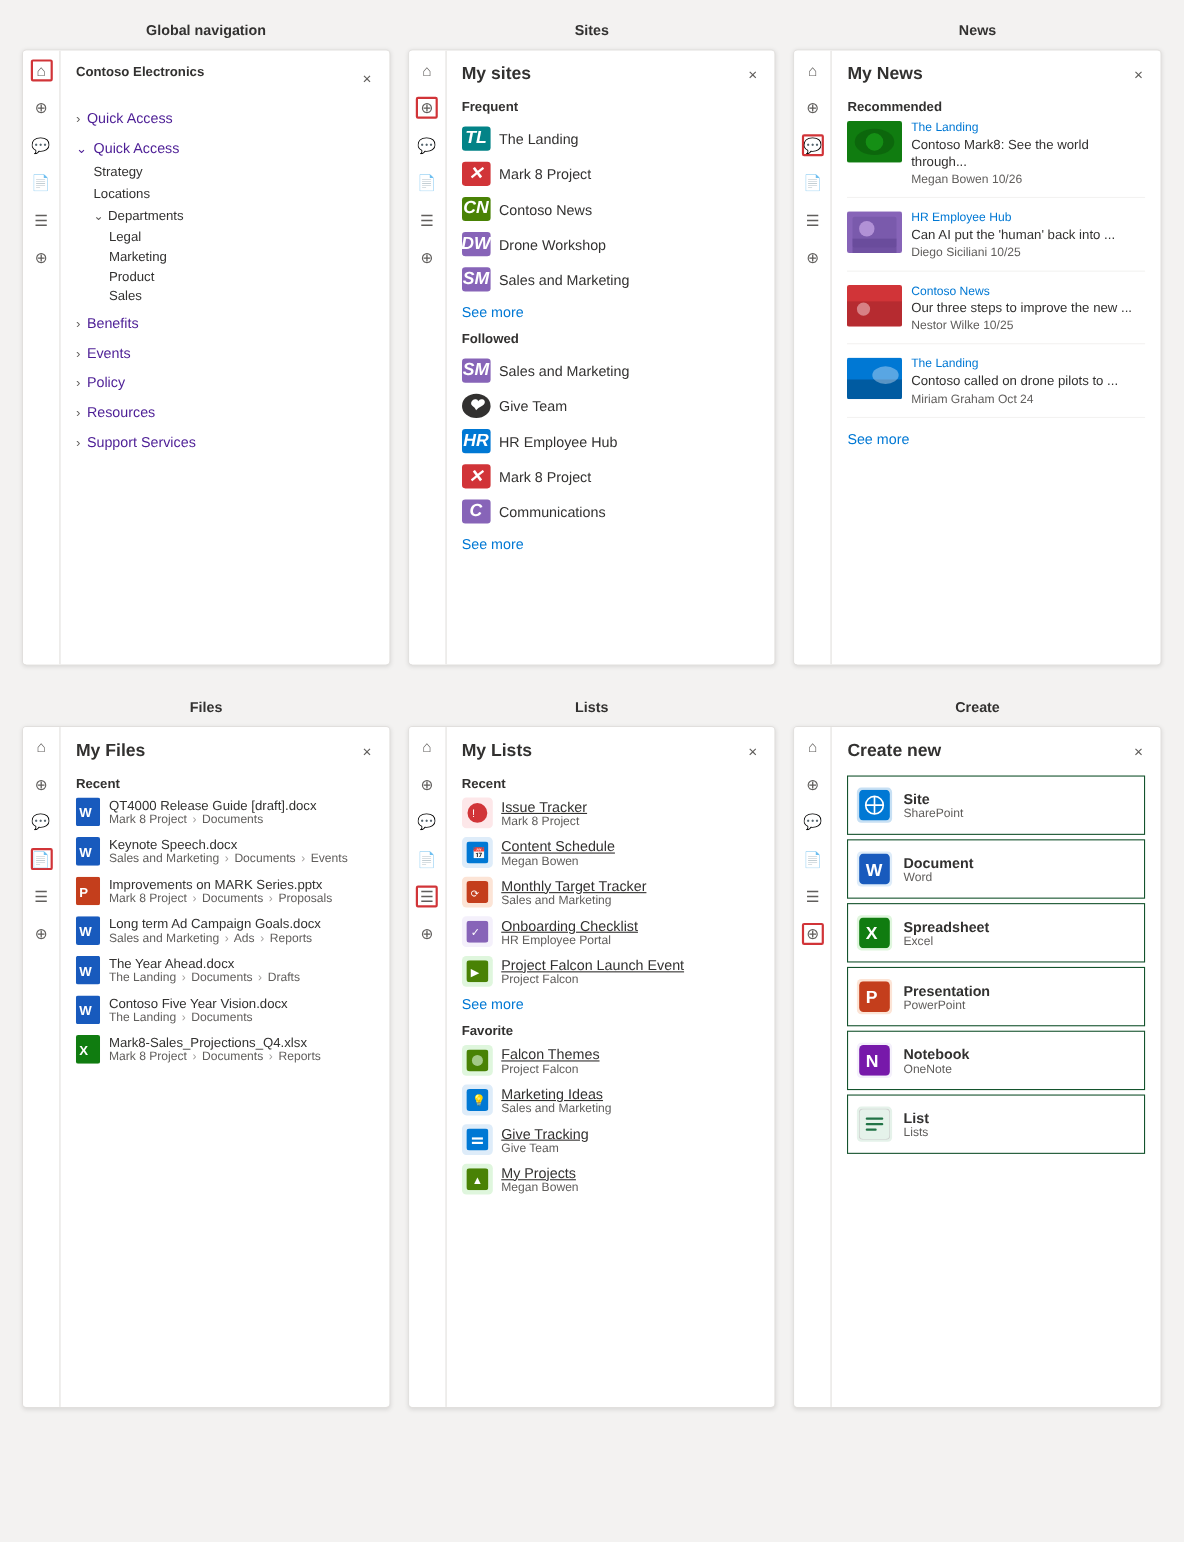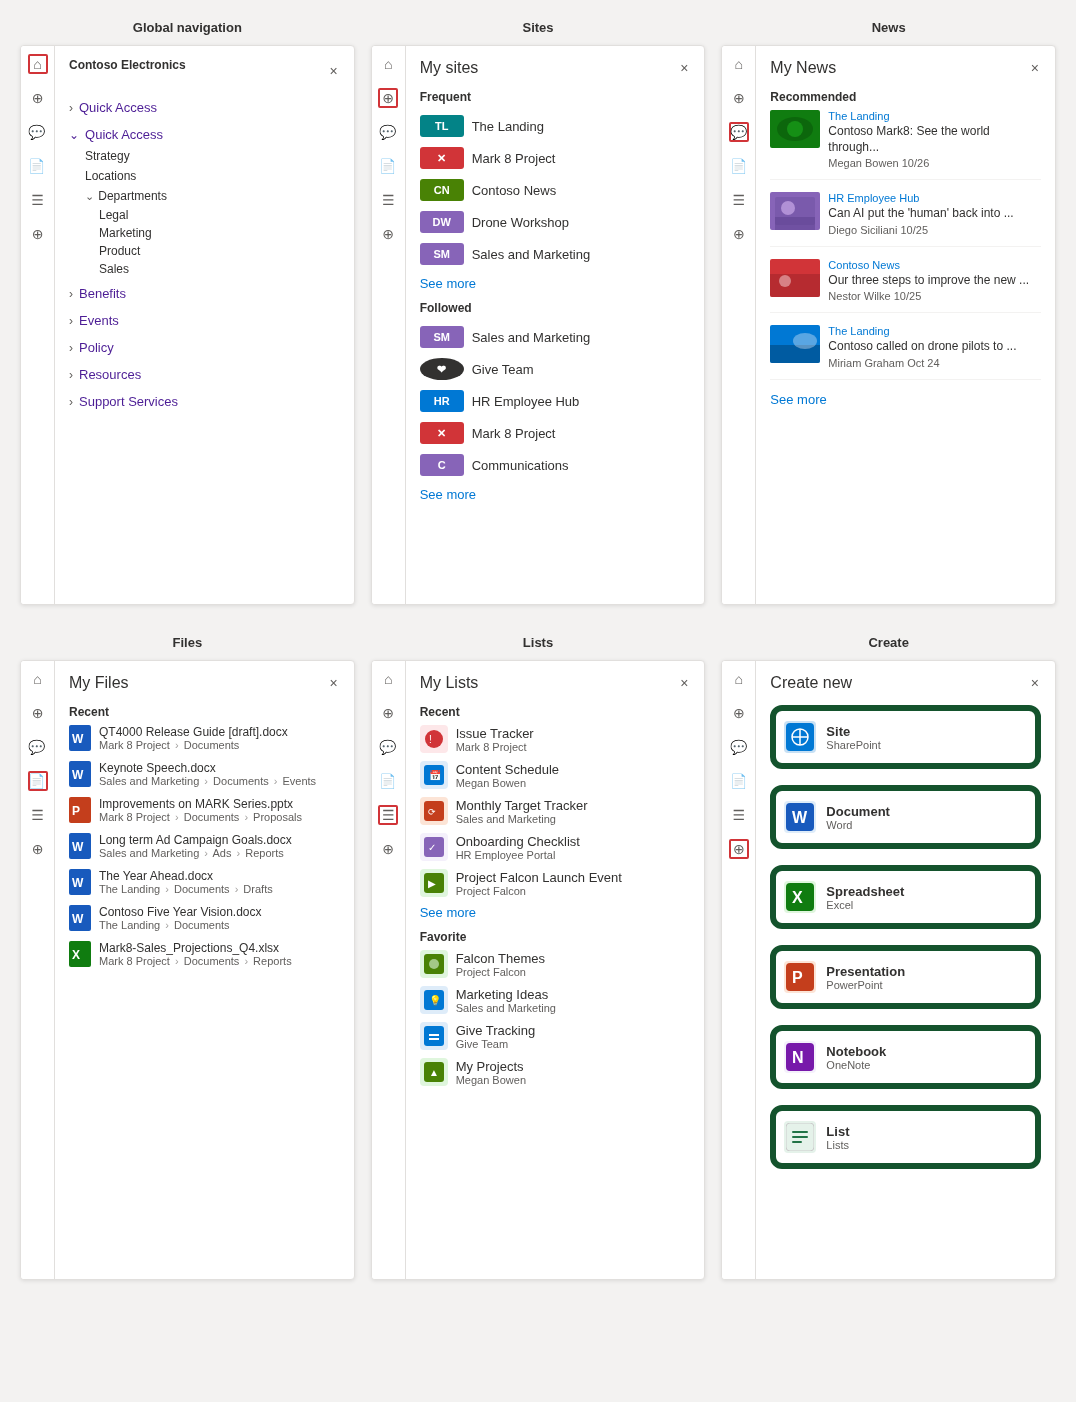--- a/index.html
+++ b/index.html
@@ -76,21 +76,21 @@
 
     .panel-header {
       display: flex;
       justify-content: space-between;
       align-items: center;
       margin-bottom: 12px;
     }
 
     .panel-title {
       font-size: 16px;
-      font-weight: 400;
+      font-weight: 700;
       color: #323130;
     }
 
     .close-btn {
       font-size: 14px;
       color: #605e5c;
       cursor: pointer;
       background: none;
       border: none;
       padding: 2px;
@@ -168,30 +168,31 @@
 
     .site-item {
       display: flex;
       align-items: center;
       padding: 5px 0;
       cursor: pointer;
       gap: 8px;
     }
 
     .site-icon {
-      width: 44px;
+      width: 26px;
       height: 22px;
       border-radius: 3px;
       display: flex;
       align-items: center;
       justify-content: center;
-      font-size: 11px;
+      font-size: 16px;
       color: #fff;
       font-weight: 700;
       flex-shrink: 0;
+      font-style: italic;
     }
 
     .site-name {
       font-size: 13px;
       color: #323130;
     }
 
     .see-more-link {
       color: #0078d4;
       font-size: 13px;
@@ -288,36 +289,37 @@
       align-items: center;
       justify-content: center;
       font-size: 14px;
       flex-shrink: 0;
     }
 
     .list-info .list-name {
       font-size: 13px;
       color: #323130;
       font-weight: 500;
+      text-decoration: underline;
     }
 
     .list-info .list-site {
       font-size: 11px;
       color: #605e5c;
     }
 
     
     .create-item {
       display: flex;
       align-items: center;
       gap: 10px;
       padding: 10px 8px;
-      border: 6px solid #14532d;
-      border-radius: 12px;
-      margin-bottom: 16px;
+      border: 1px solid #14532d;
+      border-radius: 0;
+      margin-bottom: 4px;
       cursor: pointer;
     }
 
     .create-app-icon {
       width: 32px;
       height: 32px;
       border-radius: 4px;
       display: flex;
       align-items: center;
       justify-content: center;

